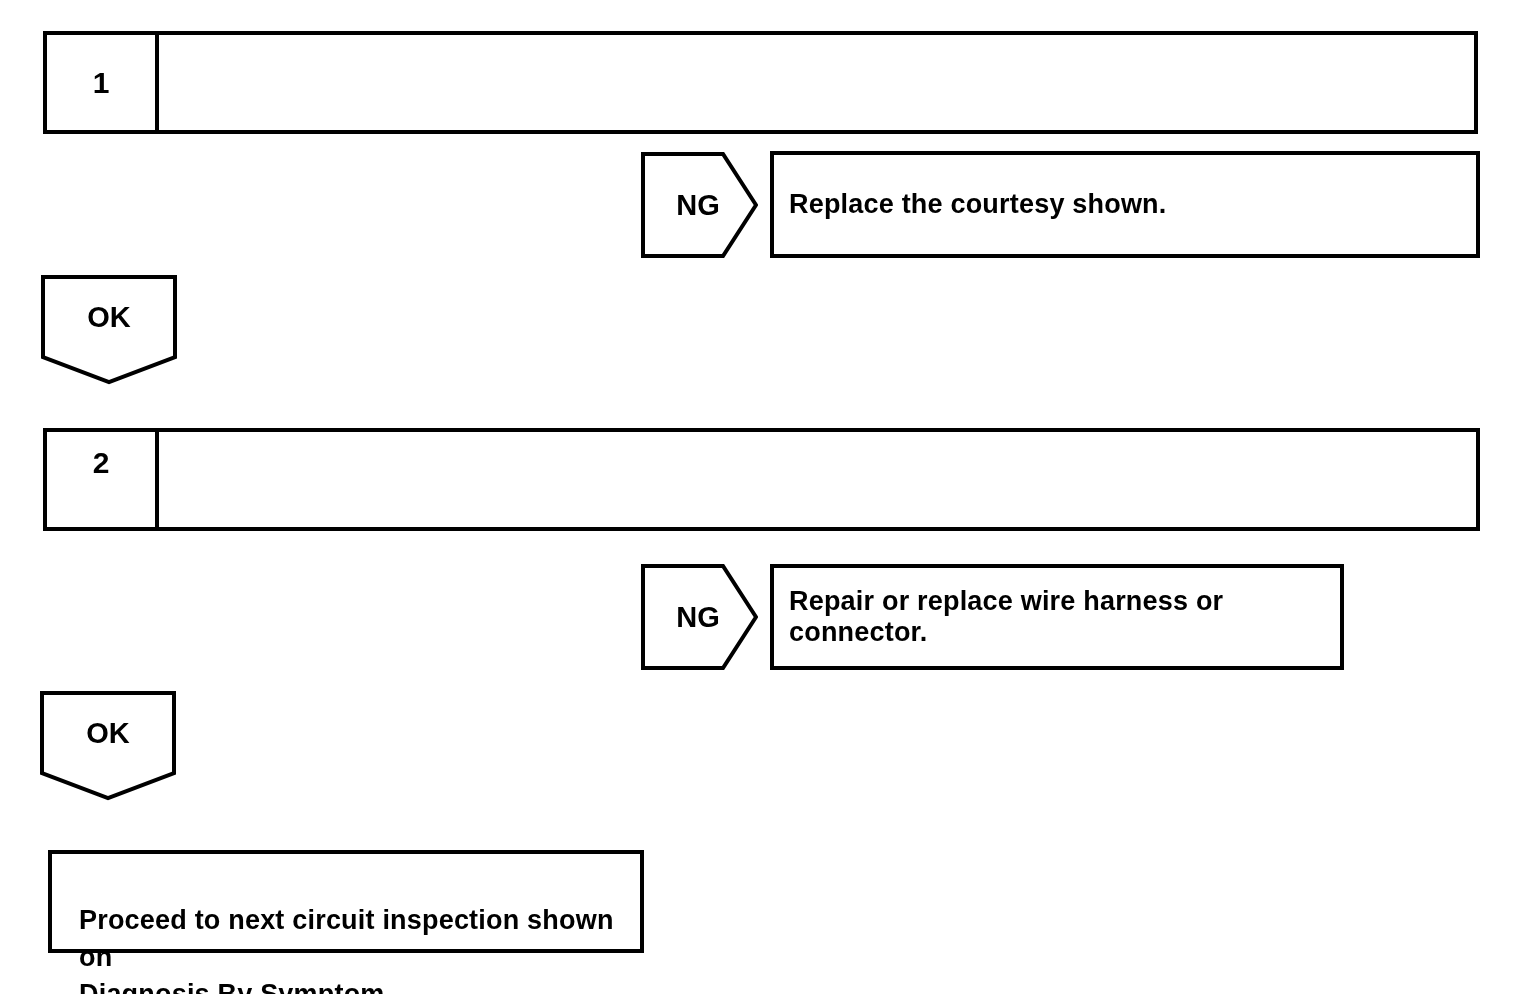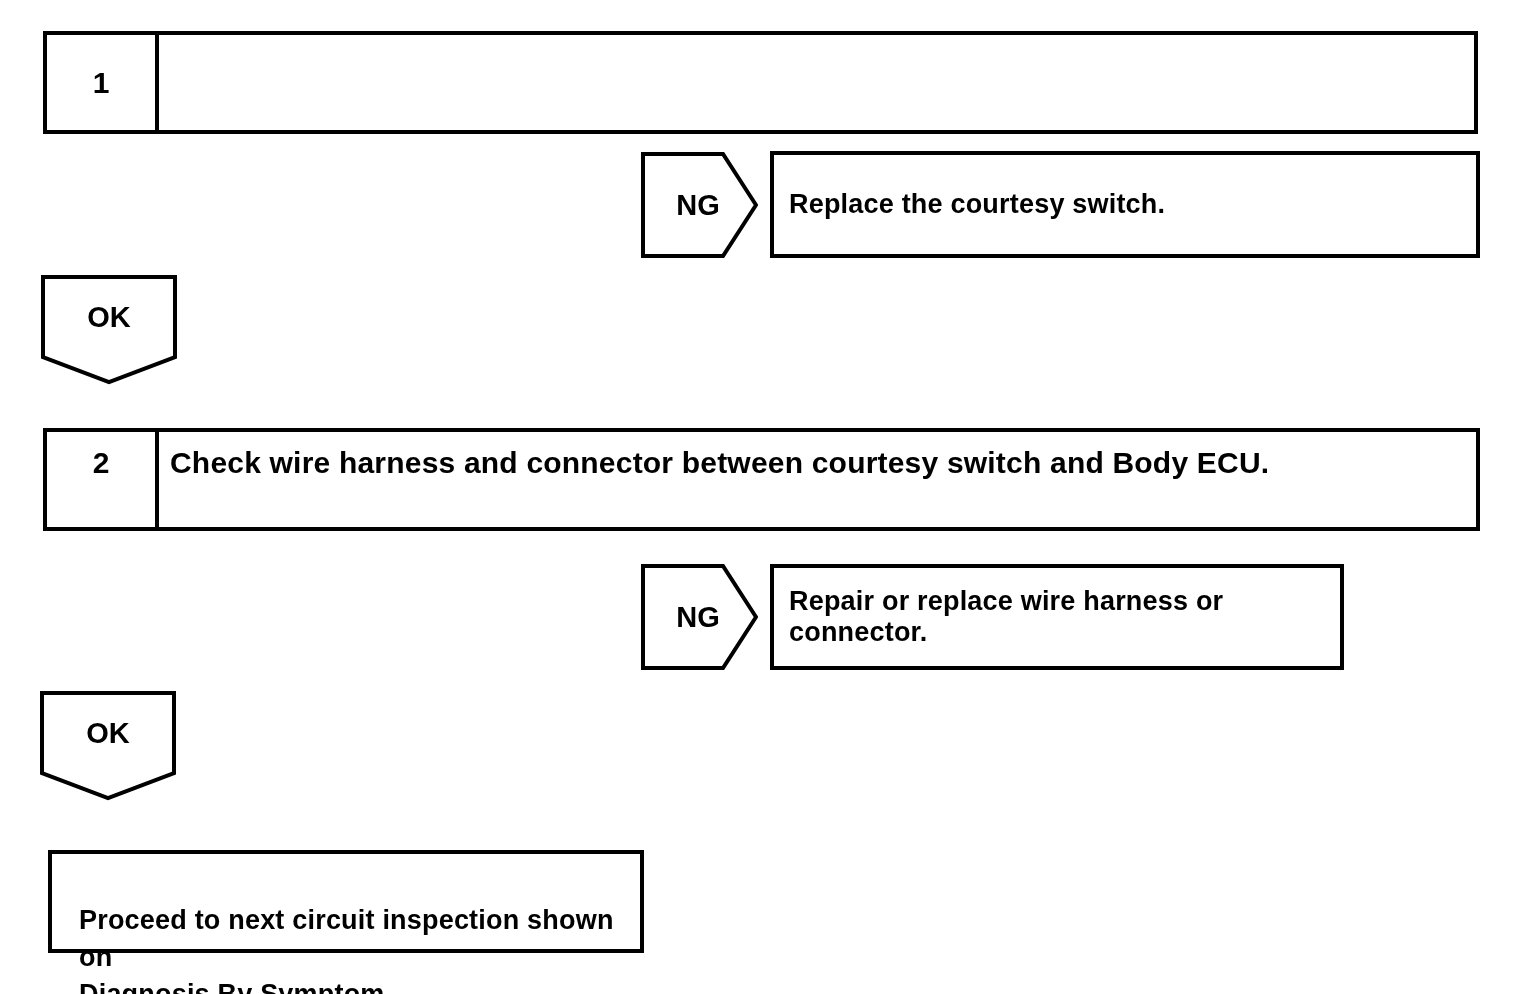--- a/index.html
+++ b/index.html
@@ -88,31 +88,30 @@
 
 <div class="abs step-box v-center box-step1">
   <div class="step-num">1</div>
 </div>
 
 <svg class="abs svg-ng1" width="117" height="106" viewBox="0 0 117 106">
   <polygon points="2,2 82,2 115,53 82,104 2,104"></polygon>
   <text x="57" y="63">NG</text>
 </svg>
 <div class="abs ng-box box-ng1">
-  <span>Replace the courtesy switch.</span>
+  <span>Replace the courtesy shown.</span>
 </div>
 
 <svg class="abs svg-ok1" width="136" height="110" viewBox="0 0 136 110">
   <polygon points="2,2 134,2 134,82 68,107 2,82"></polygon>
   <text x="68" y="52">OK</text>
 </svg>
 
 <div class="abs step-box v-top box-step2">
   <div class="step-num">2</div>
-  <div class="step-text">Check wire harness and connector between courtesy switch and Body ECU.</div>
 </div>
 
 <svg class="abs svg-ng2" width="117" height="106" viewBox="0 0 117 106">
   <polygon points="2,2 82,2 115,53 82,104 2,104"></polygon>
   <text x="57" y="63">NG</text>
 </svg>
 <div class="abs ng-box box-ng2">
   <span>Repair or replace wire harness or connector.</span>
 </div>
 

